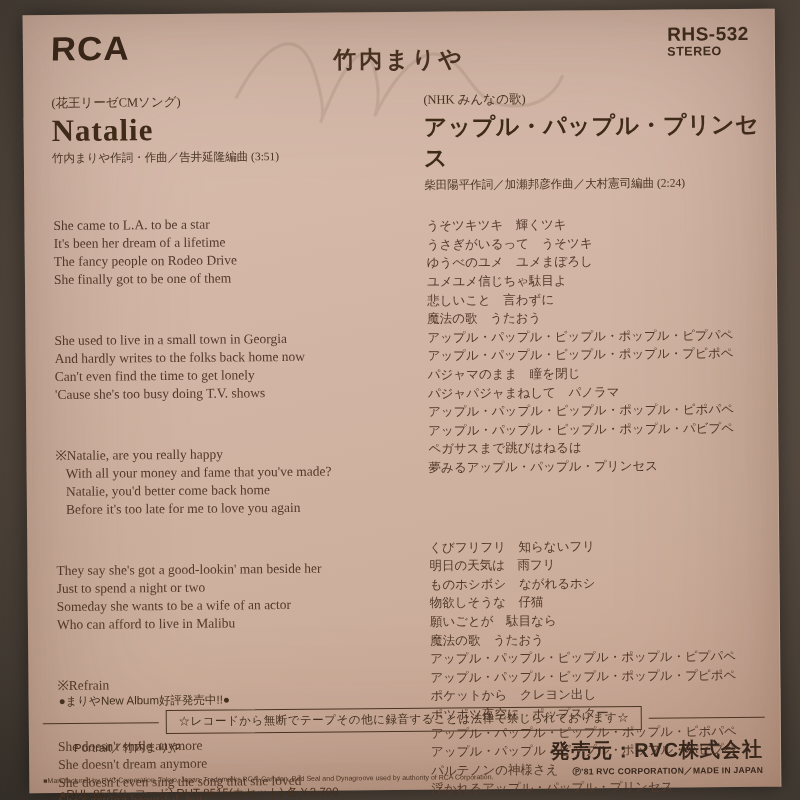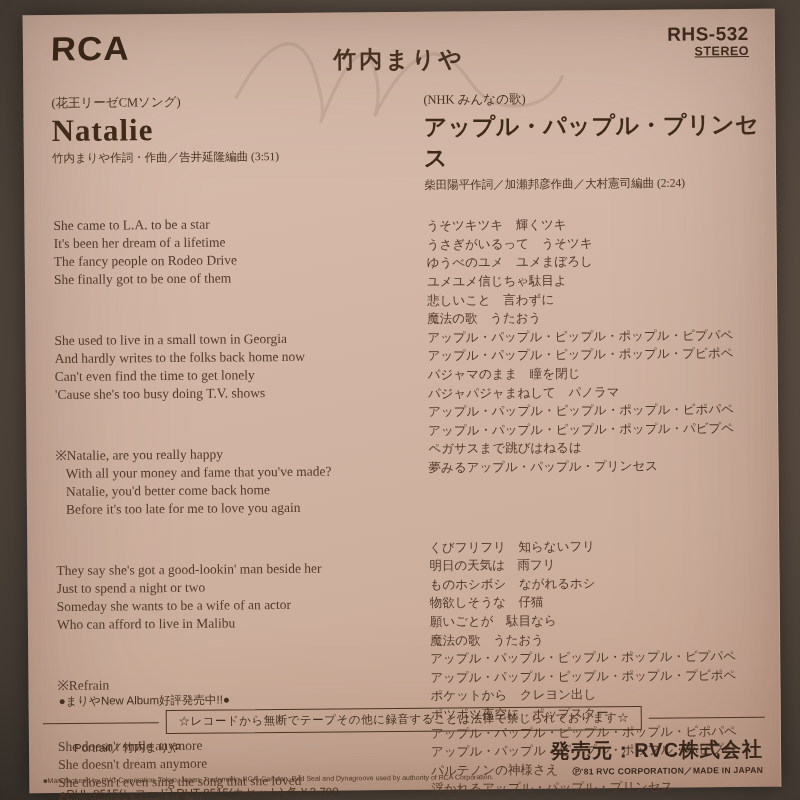--- a/index.html
+++ b/index.html
@@ -12,23 +12,23 @@
     box-shadow:0 0 22px rgba(0,0,0,.45), -1px 0 0 rgba(255,240,230,.35) inset;
     color:#503a2a;}
   .sleeve::after{content:"";position:absolute;inset:0;pointer-events:none;
     box-shadow:inset 0 0 150px rgba(84,52,37,.34), inset 0 0 34px rgba(110,75,55,.14);}
   .abs{position:absolute;}
   .brand{left:28px;top:14px;font-family:"Liberation Sans",sans-serif;font-weight:900;
     font-size:35px;letter-spacing:1px;color:#33241762;color:#332417;transform:scaleY(.96) skewX(-2deg);}
   .sig{left:205px;top:6px;opacity:.8;}
   .artist{left:0;right:0;top:32px;text-align:center;font-size:23px;font-weight:bold;
     letter-spacing:3px;color:#46311f;}
-  .catalog{right:26px;top:14px;text-align:right;font-family:"Liberation Sans",sans-serif;color:#3b2a1c;}
+  .catalog{right:26px;top:14px;font-family:"Liberation Sans",sans-serif;color:#3b2a1c;}
   .catalog .no{font-size:19px;font-weight:bold;letter-spacing:.5px;}
-  .catalog .st{font-size:12.5px;font-weight:bold;margin-top:-1px;letter-spacing:.5px;text-decoration:underline;}
+  .catalog .st{font-size:12.5px;font-weight:bold;margin-top:-1px;letter-spacing:.5px;}
   .head{width:350px;}
   .head .tag{font-size:12.5px;color:#47321f;}
   .head .title-a{font-size:31px;font-weight:bold;letter-spacing:1px;color:#3f2b19;margin:1px 0 2px;}
   .head .title-b{font-size:23px;font-weight:bold;letter-spacing:.5px;color:#3f2b19;margin:3px 0 4px;}
   .head .cred{font-size:11.5px;color:#4a3523;}
   .hl{left:28px;top:80px;}
   .hr2{left:400px;top:80px;}
   .lyr{font-size:13.5px;line-height:18px;white-space:pre-wrap;color:#52392a;}
   .lyr .stz{margin-bottom:7px;}
   .lyl{left:29px;top:166px;width:360px;}

